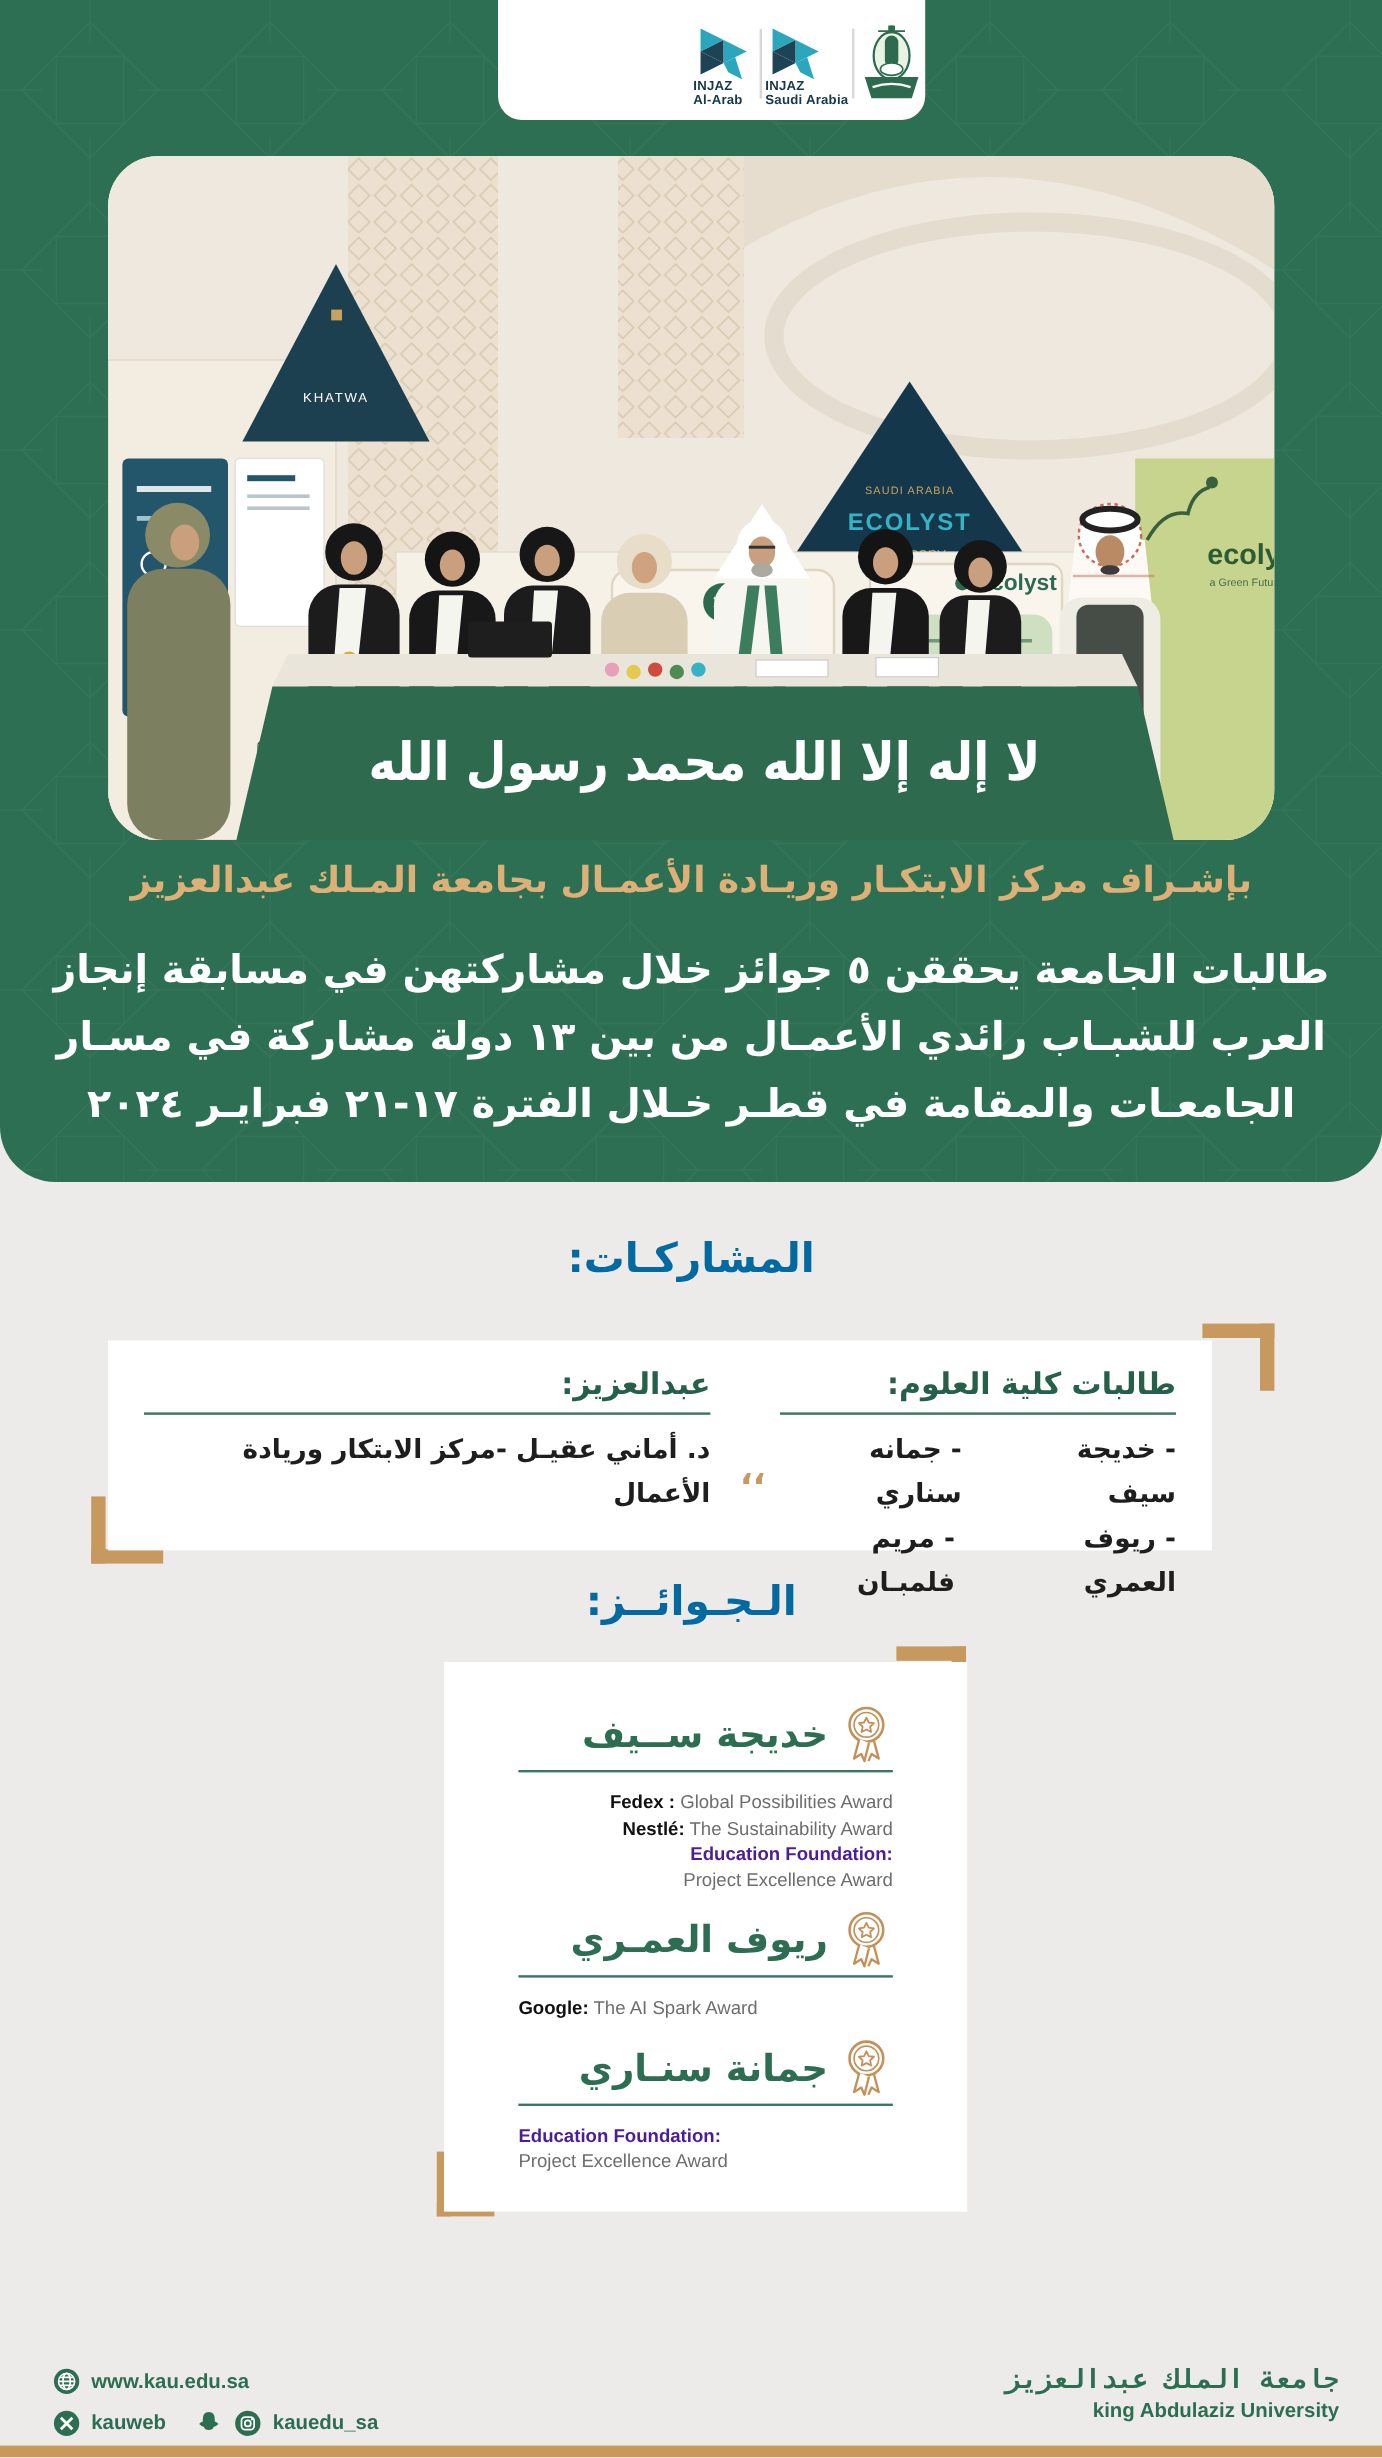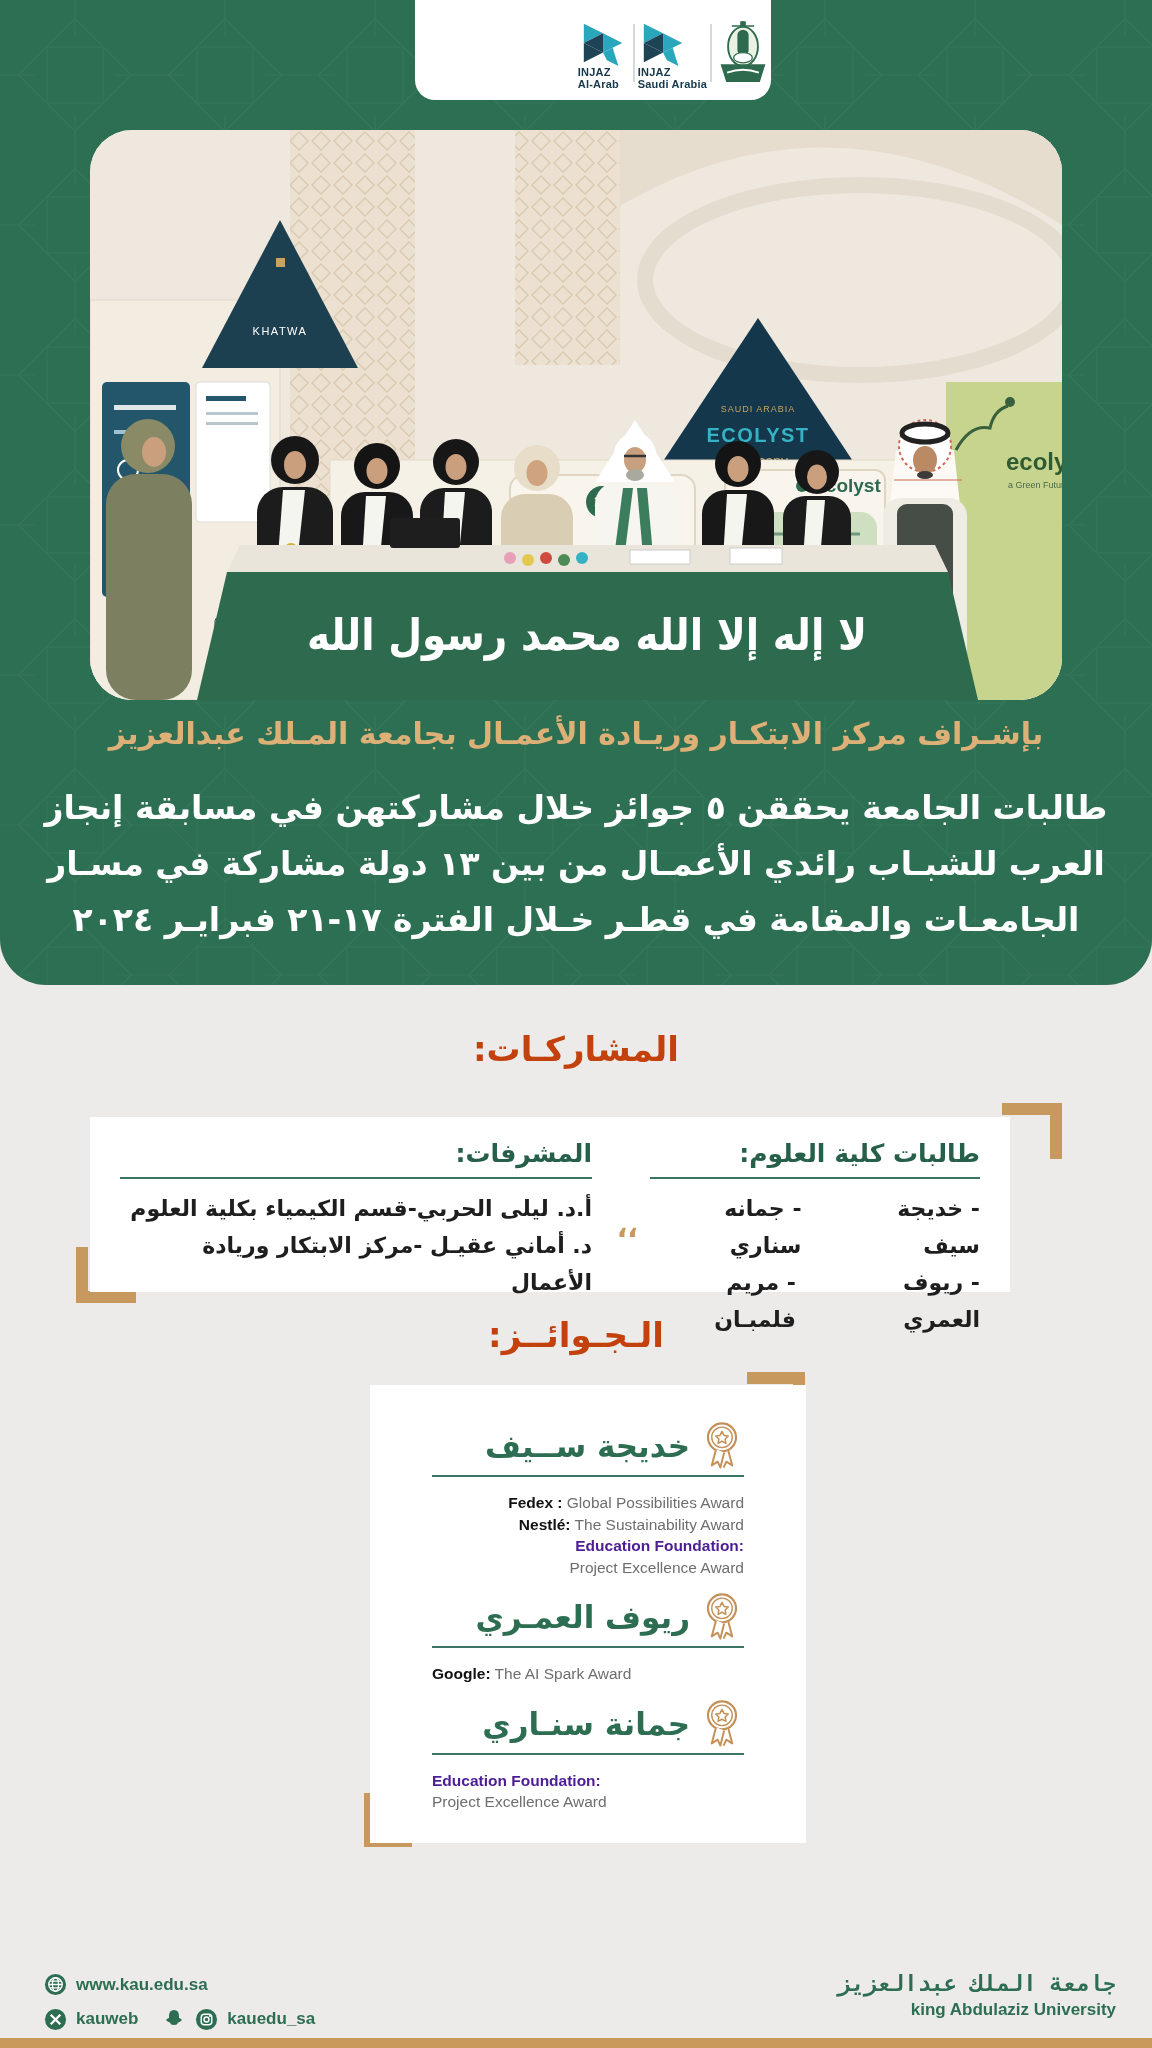--- a/index.html
+++ b/index.html
@@ -26,21 +26,21 @@
   .caption-gold { position:absolute; left:0; top:716px; width:100%; text-align:center;
     direction:rtl; color:#dcb077; font-family:"DejaVu Sans",sans-serif; font-weight:bold;
     font-size:30px; }
   .caption-white { position:absolute; left:0; top:780px; width:100%; text-align:center;
     direction:rtl; color:#ffffff; font-family:"DejaVu Sans",sans-serif; font-weight:bold;
     font-size:33px; line-height:56px; }
 
   
   .gray-section { position:absolute; left:0; top:985px; width:1152px; height:1063px; }
   .section-title { position:absolute; width:100%; text-align:center; direction:rtl;
-    color:#c2410c; font-family:"DejaVu Sans",sans-serif; font-weight:bold; font-size:34px; }
+    color:#0369a1; font-family:"DejaVu Sans",sans-serif; font-weight:bold; font-size:34px; }
   .title-participants { top:44px; }
   .title-awards { top:330px; }
 
   .bracket { position:absolute; }
   .b-tr { border-top:12px solid #c8995f; border-right:12px solid #c8995f; }
   .b-bl { border-bottom:12px solid #c8995f; border-left:12px solid #c8995f; }
 
   
   .p-card { position:absolute; left:90px; top:132px; width:920px; height:175px;
     background:#fff; direction:rtl; display:flex; gap:58px; padding:22px 30px; }
@@ -284,22 +284,21 @@
         <div class="p-row split">
           <span>- خديجة سيف</span>
           <span>- جمانه سناري</span>
         </div>
         <div class="p-row split">
           <span>- ريوف العمري</span>
           <span>- مريم فلمبـان</span>
         </div>
       </div>
       <div class="p-col p-sups">
-        <div class="p-head">المشرفات:</div>
-        <div class="p-row">أ.د. ليلى الحربي-قسم الكيمياء بكلية العلوم</div>
+        <div class="p-head">عبدالعزيز:</div>
         <div class="p-row">د. أماني عقيـل -مركز الابتكار وريادة الأعمال</div>
       </div>
       <div class="p-quote">،،</div>
     </div>
 
     <div class="section-title title-awards">الـجـوائــز:</div>
 
     <div class="bracket b-tr" style="left:747px; top:387px; width:58px; height:54px;"></div>
     <div class="bracket b-bl" style="left:364px; top:808px; width:48px; height:54px;"></div>
 

